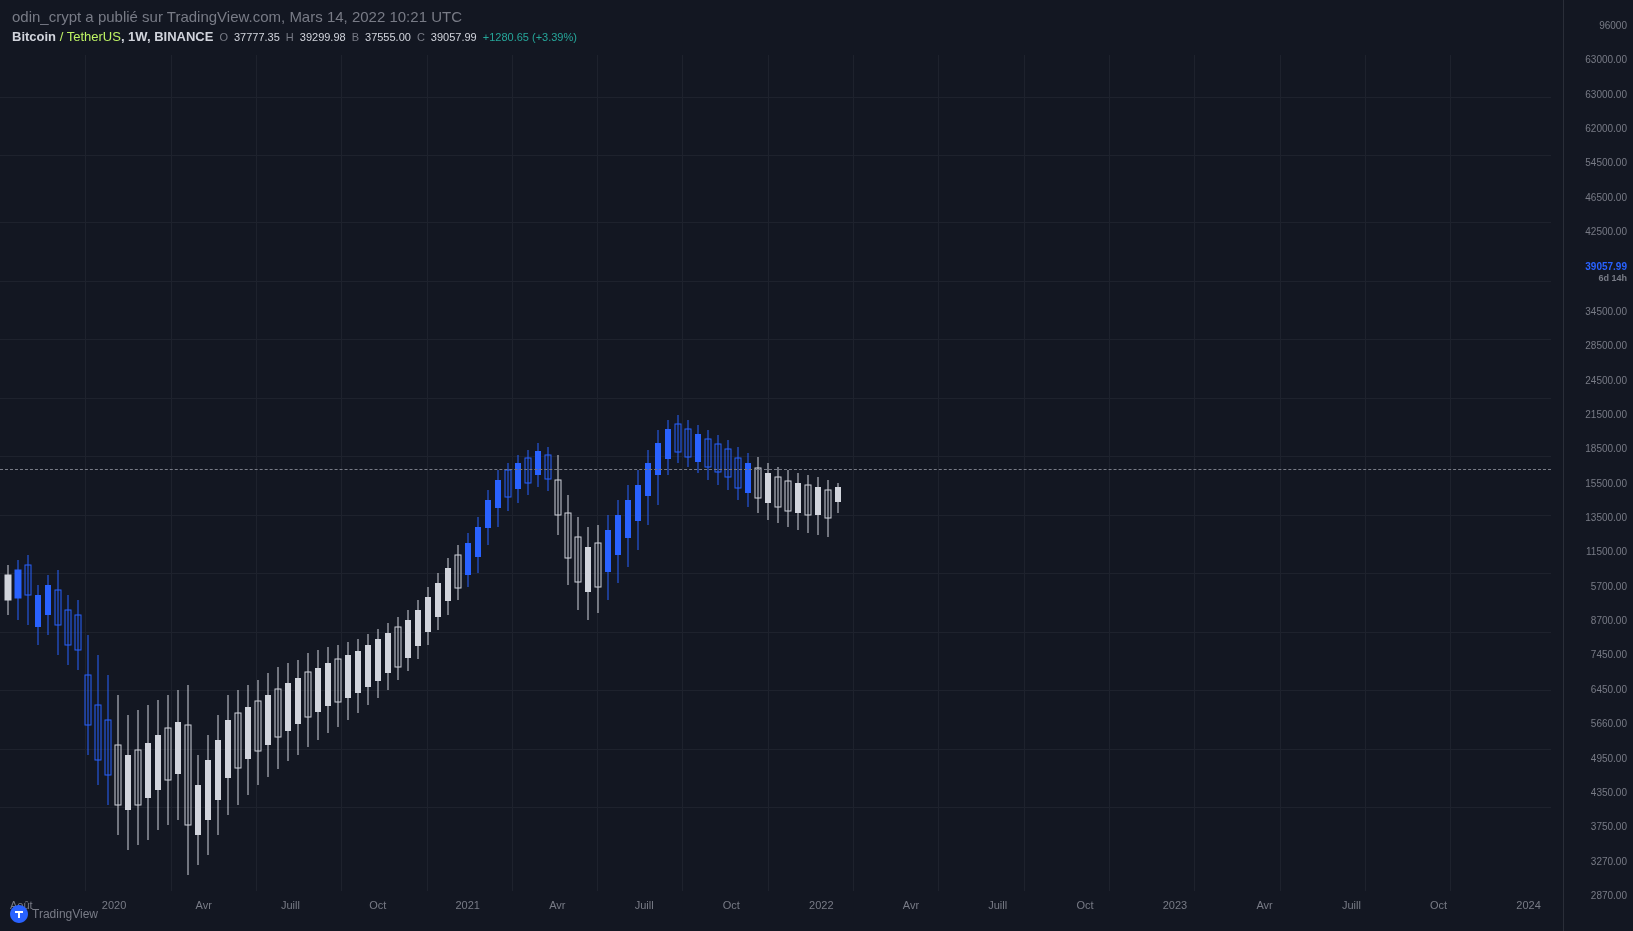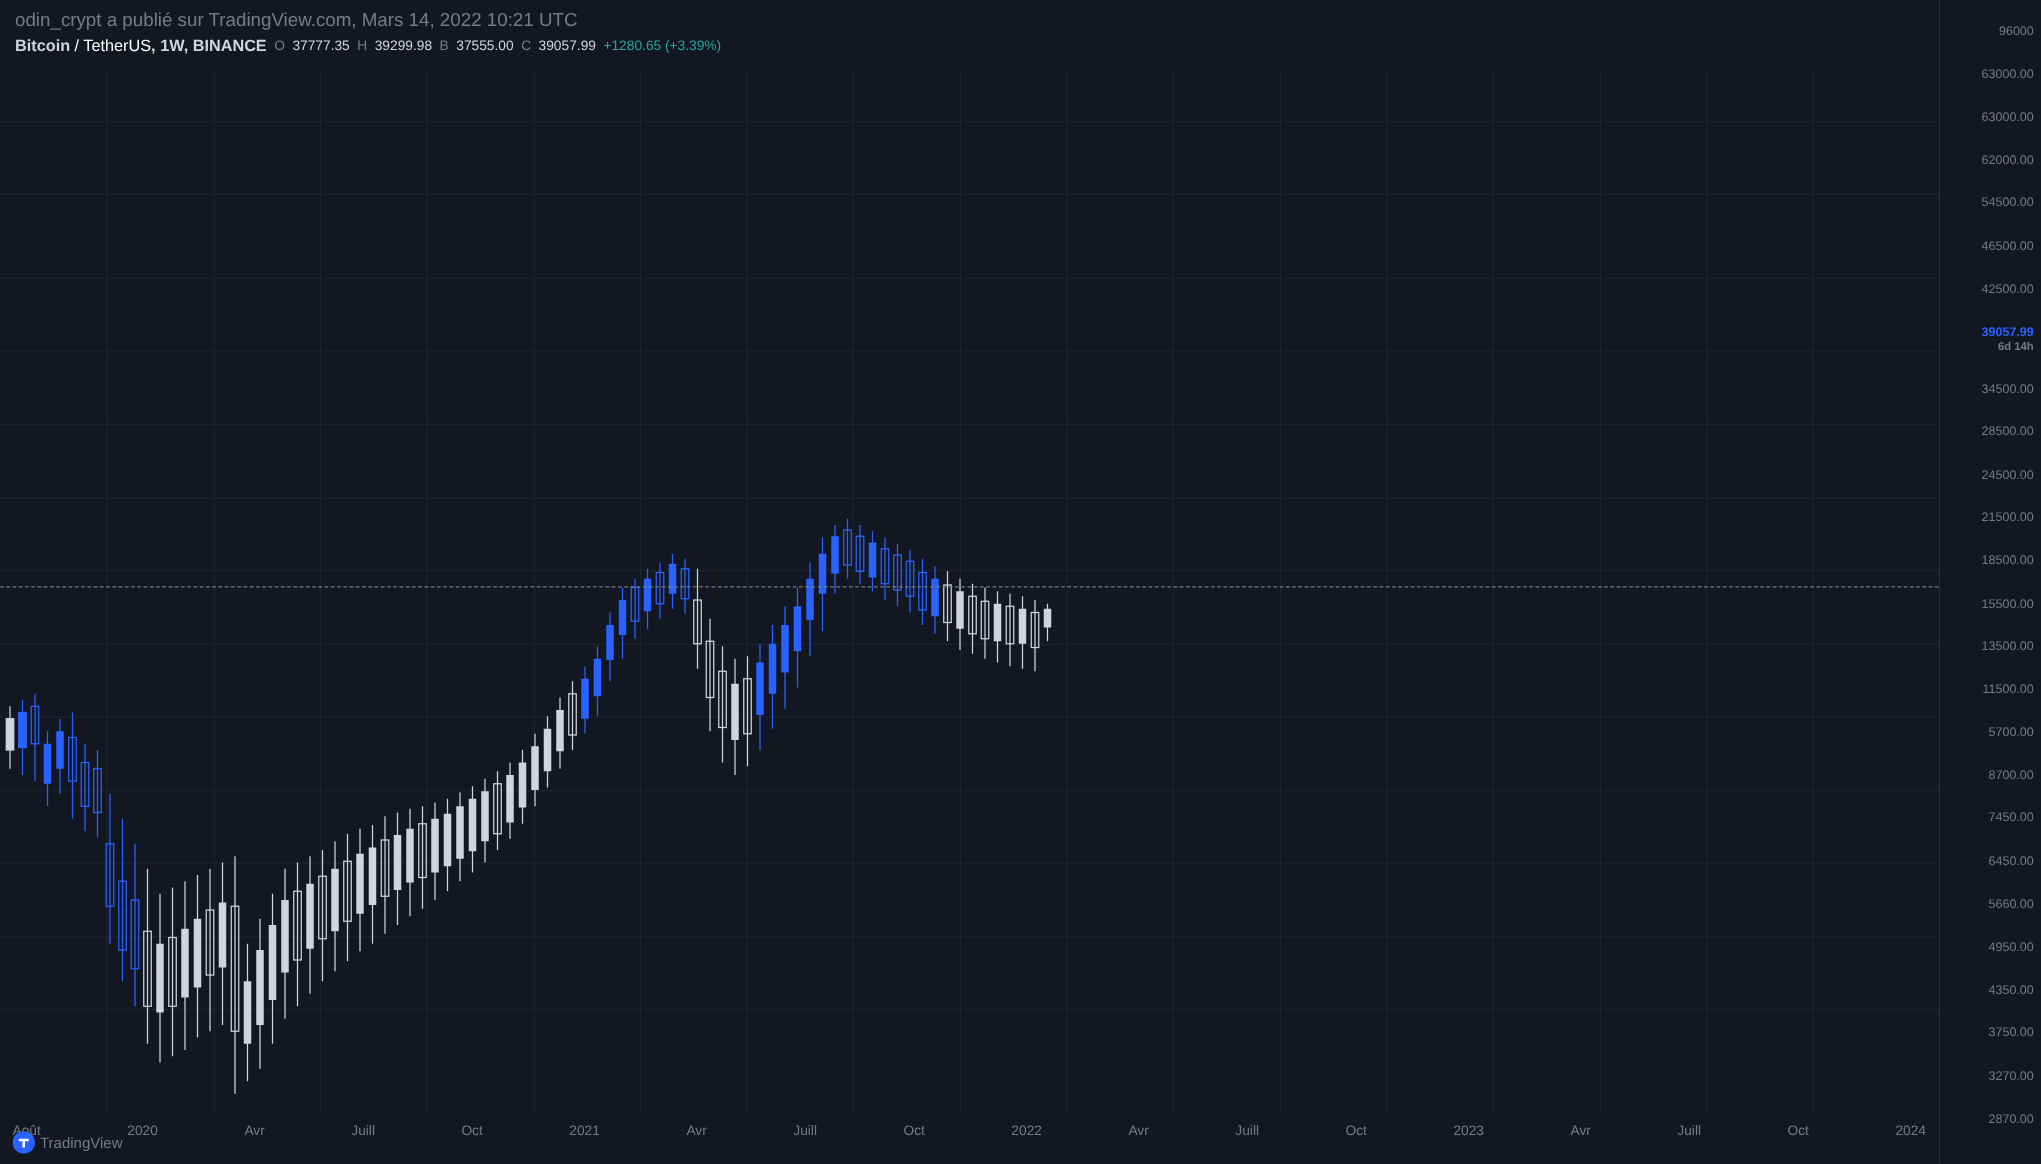--- a/index.html
+++ b/index.html
@@ -41,21 +41,21 @@
       font-weight: 600;
       font-size: 13px;
     }
     .ohlc-label { color: #787b86; font-size: 11px; }
     .ohlc-val { font-size: 11px; }
     .change-positive { color: #26a69a; font-size: 11px; }
 
     #price-axis {
       position: absolute;
       top: 0; right: 0;
-      width: 82px;
+      width: 70px;
       height: 100%;
       background: #131722;
       border-left: 1px solid #2a2e39;
       display: flex;
       flex-direction: column;
       justify-content: space-between;
       padding: 20px 0 30px 0;
       z-index: 5;
     }
     .price-label {
@@ -147,21 +147,21 @@
 </head>
 <body>
 
 <div id="chart-container">
 
   <div id="top-bar">
     <div id="attribution">odin_crypt a publié sur TradingView.com, Mars 14, 2022 10:21 UTC</div>
     <div id="ticker-info">
       <span id="ticker-name">
         <span>Bitcoin</span>
-        <span style="color:#ffffff;font-weight:400;">/ TetherUS</span>,
+        <span style="color:#bef264;font-weight:400;">/ TetherUS</span>,
         <span>1W</span>,
         <span>BINANCE</span>
       </span>
       <span class="ohlc-label">O</span>
       <span class="ohlc-val">37777.35</span>
       <span class="ohlc-label">H</span>
       <span class="ohlc-val">39299.98</span>
       <span class="ohlc-label">B</span>
       <span class="ohlc-val">37555.00</span>
       <span class="ohlc-label">C</span>

